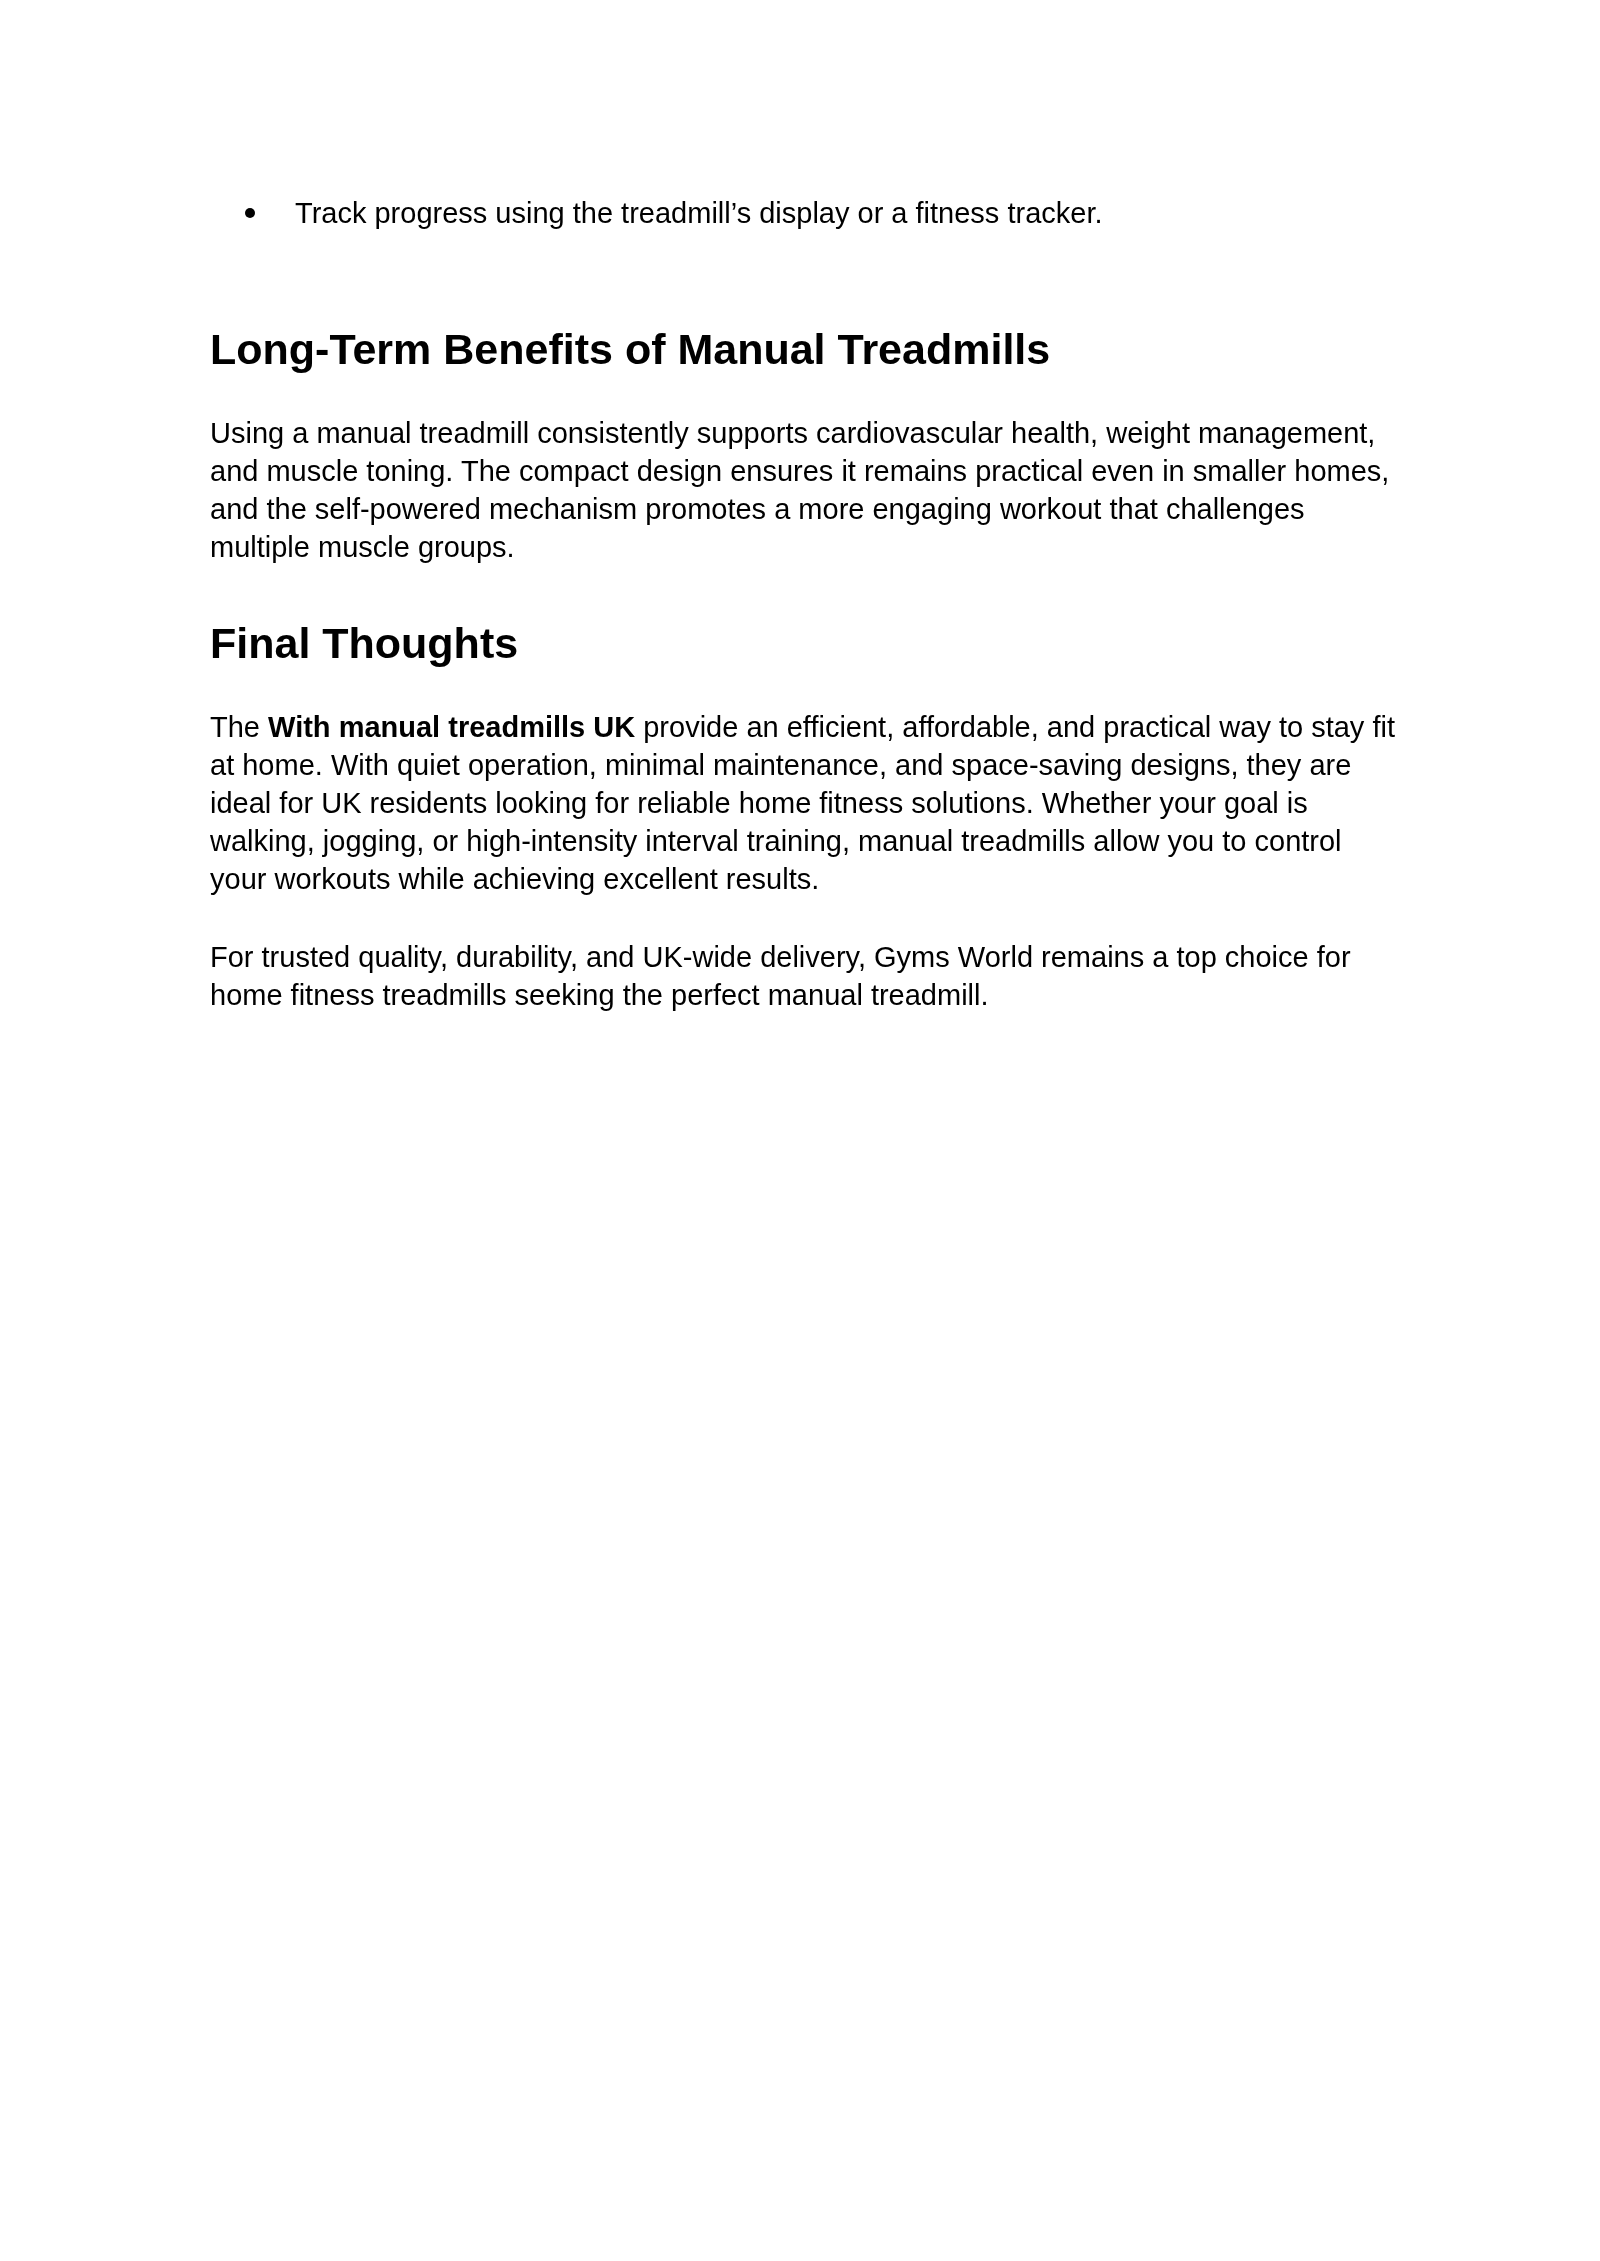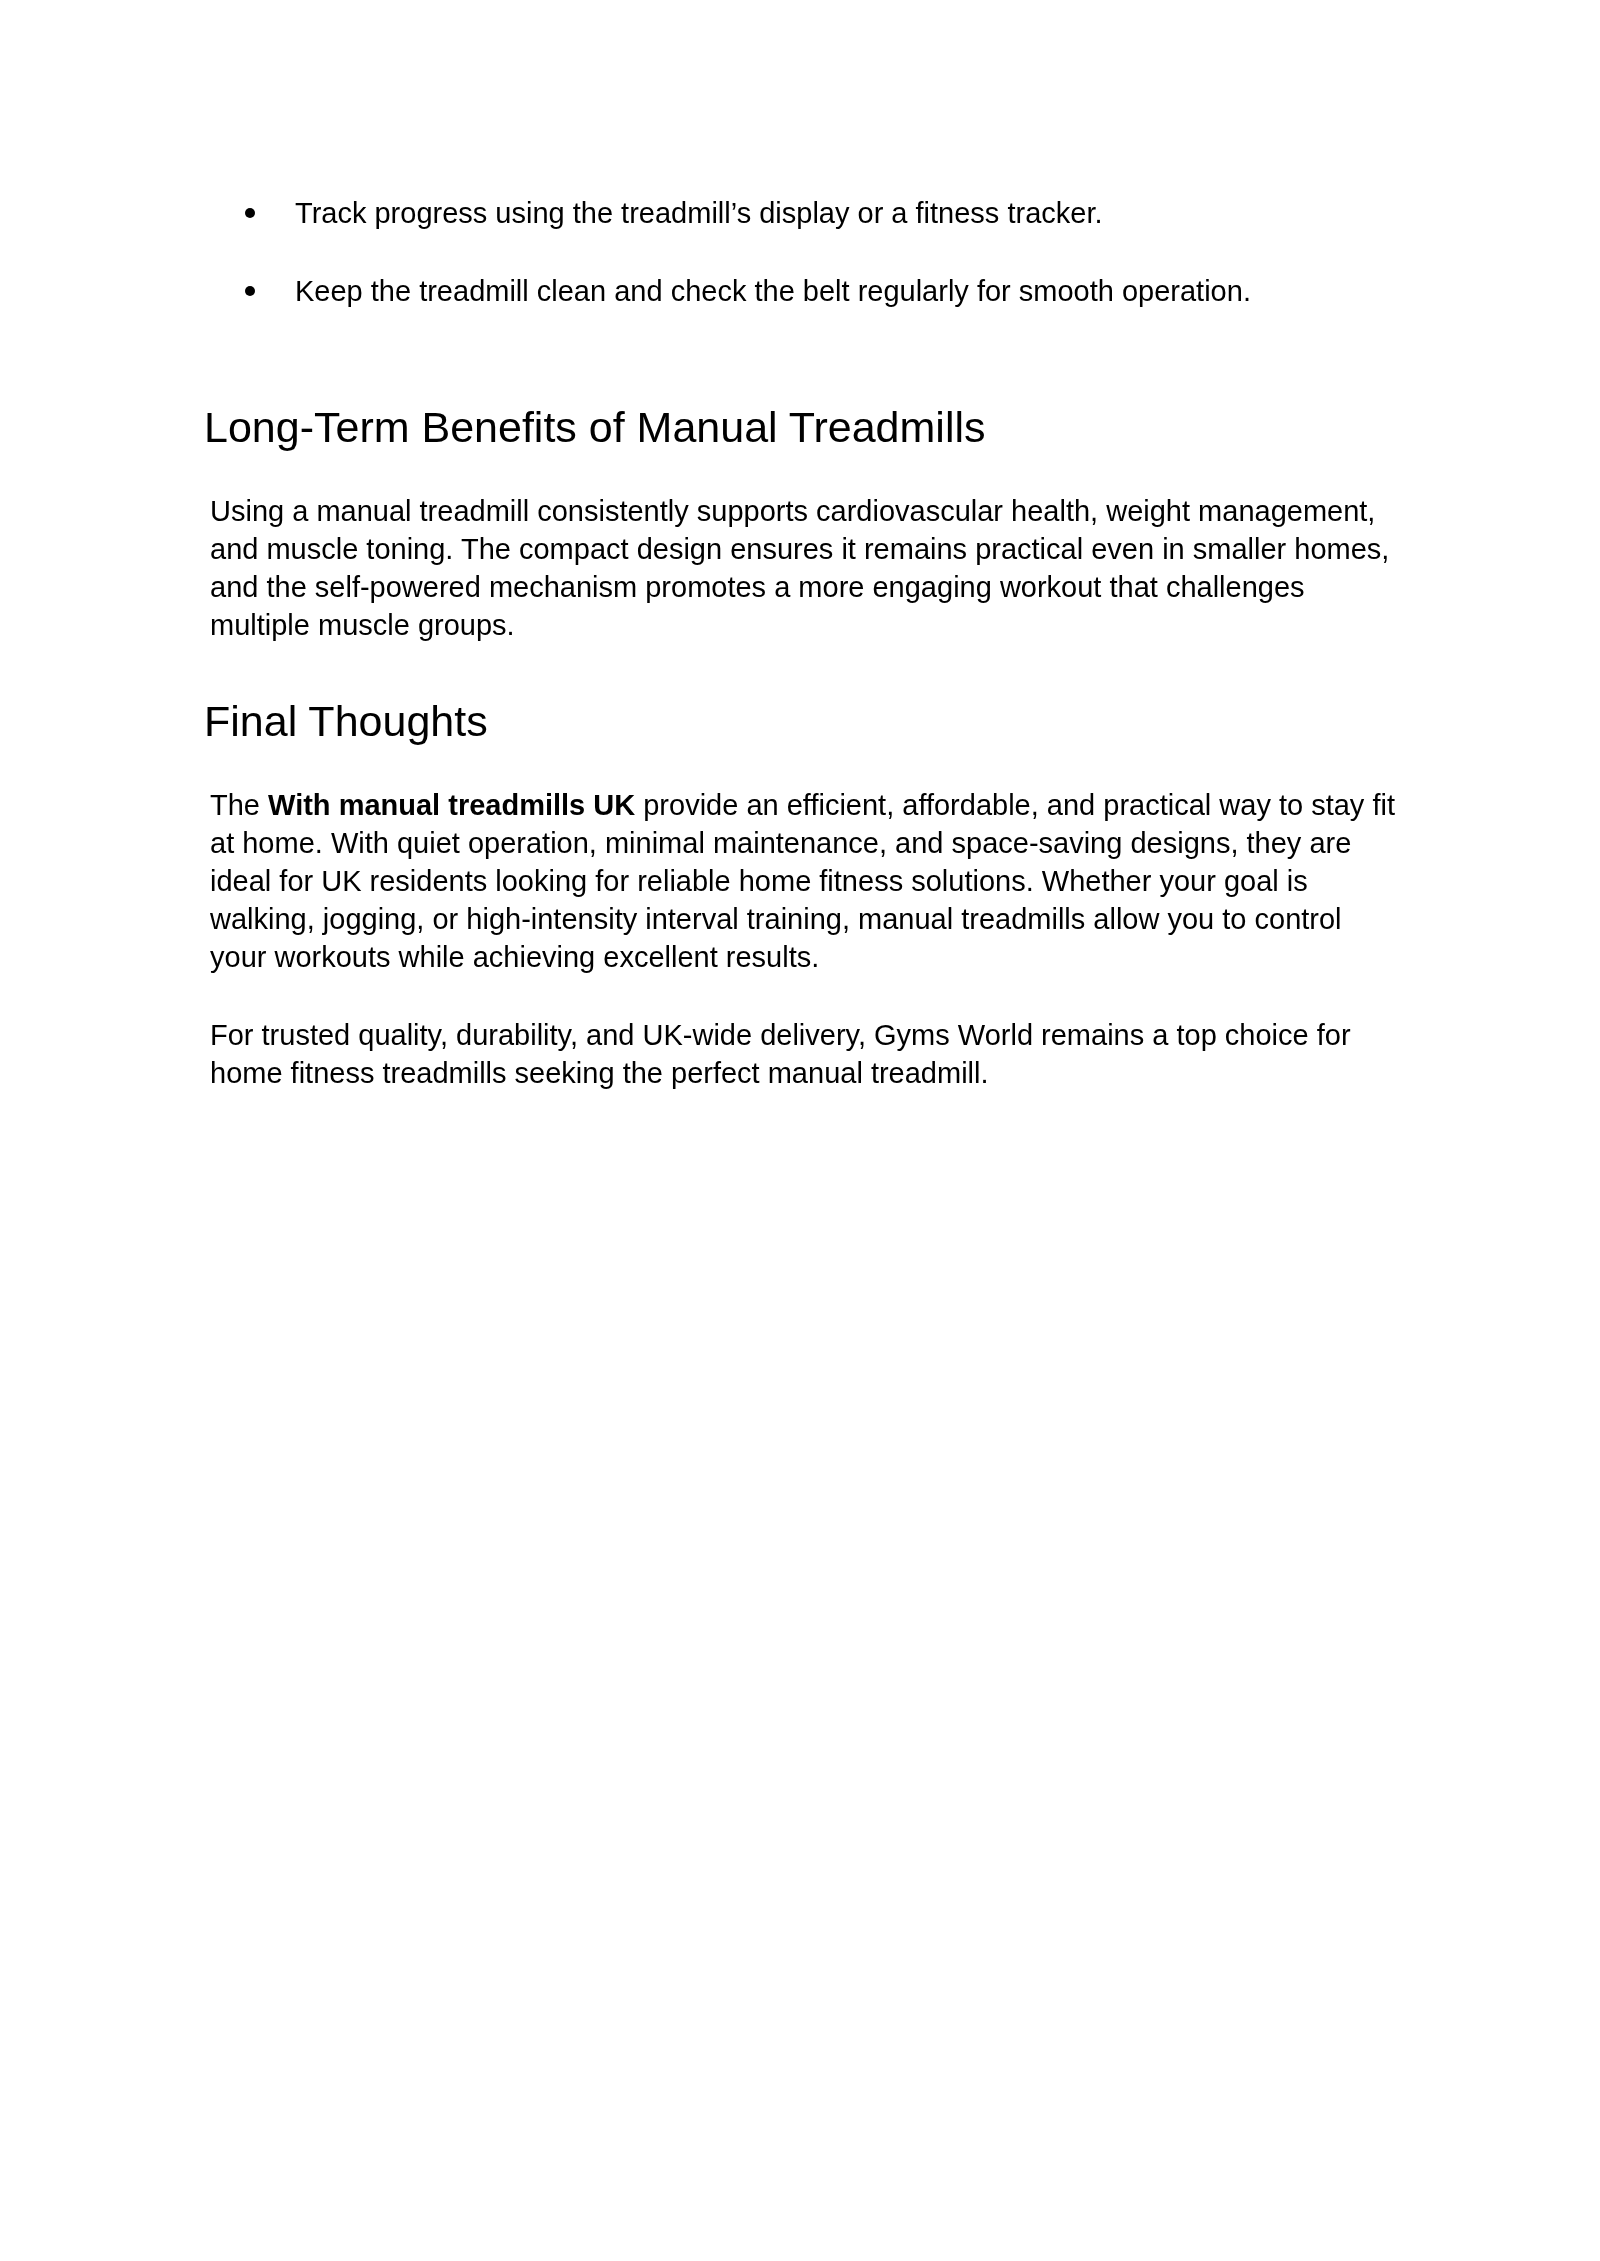--- a/index.html
+++ b/index.html
@@ -44,42 +44,38 @@
     left: 51px;
     top: 14px;
     width: 10px;
     height: 10px;
     border-radius: 50%;
     background: #000000;
   }
   h1.doc-heading {
     font-size: 43px;
     line-height: 50px;
-    font-weight: 400;
-    margin: 52px 0 40px 10px;
+    font-weight: 700;
+    margin: 52px 0 40px 16px;
     white-space: pre-line;
   }
   .bold-run {
     font-weight: 700;
   }
 </style>
 </head>
 <body>
 
 <div class="page">
   <div class="content">
 
     <ul class="bullet-list">
       <li>
         <span class="dot"></span>
         <span>Track progress using the treadmill’s display or a fitness tracker.</span>
-      </li>
-      <li>
-        <span class="dot"></span>
-        <span>Keep the treadmill clean and check the belt regularly for smooth operation.</span>
       </li>
     </ul>
 
     <h1 class="doc-heading">Long-Term Benefits of Manual Treadmills</h1>
 
     <p class="body-text">Using a manual treadmill consistently supports cardiovascular health, weight management,
 and muscle toning. The compact design ensures it remains practical even in smaller homes,
 and the self-powered mechanism promotes a more engaging workout that challenges
 multiple muscle groups.</p>
 

